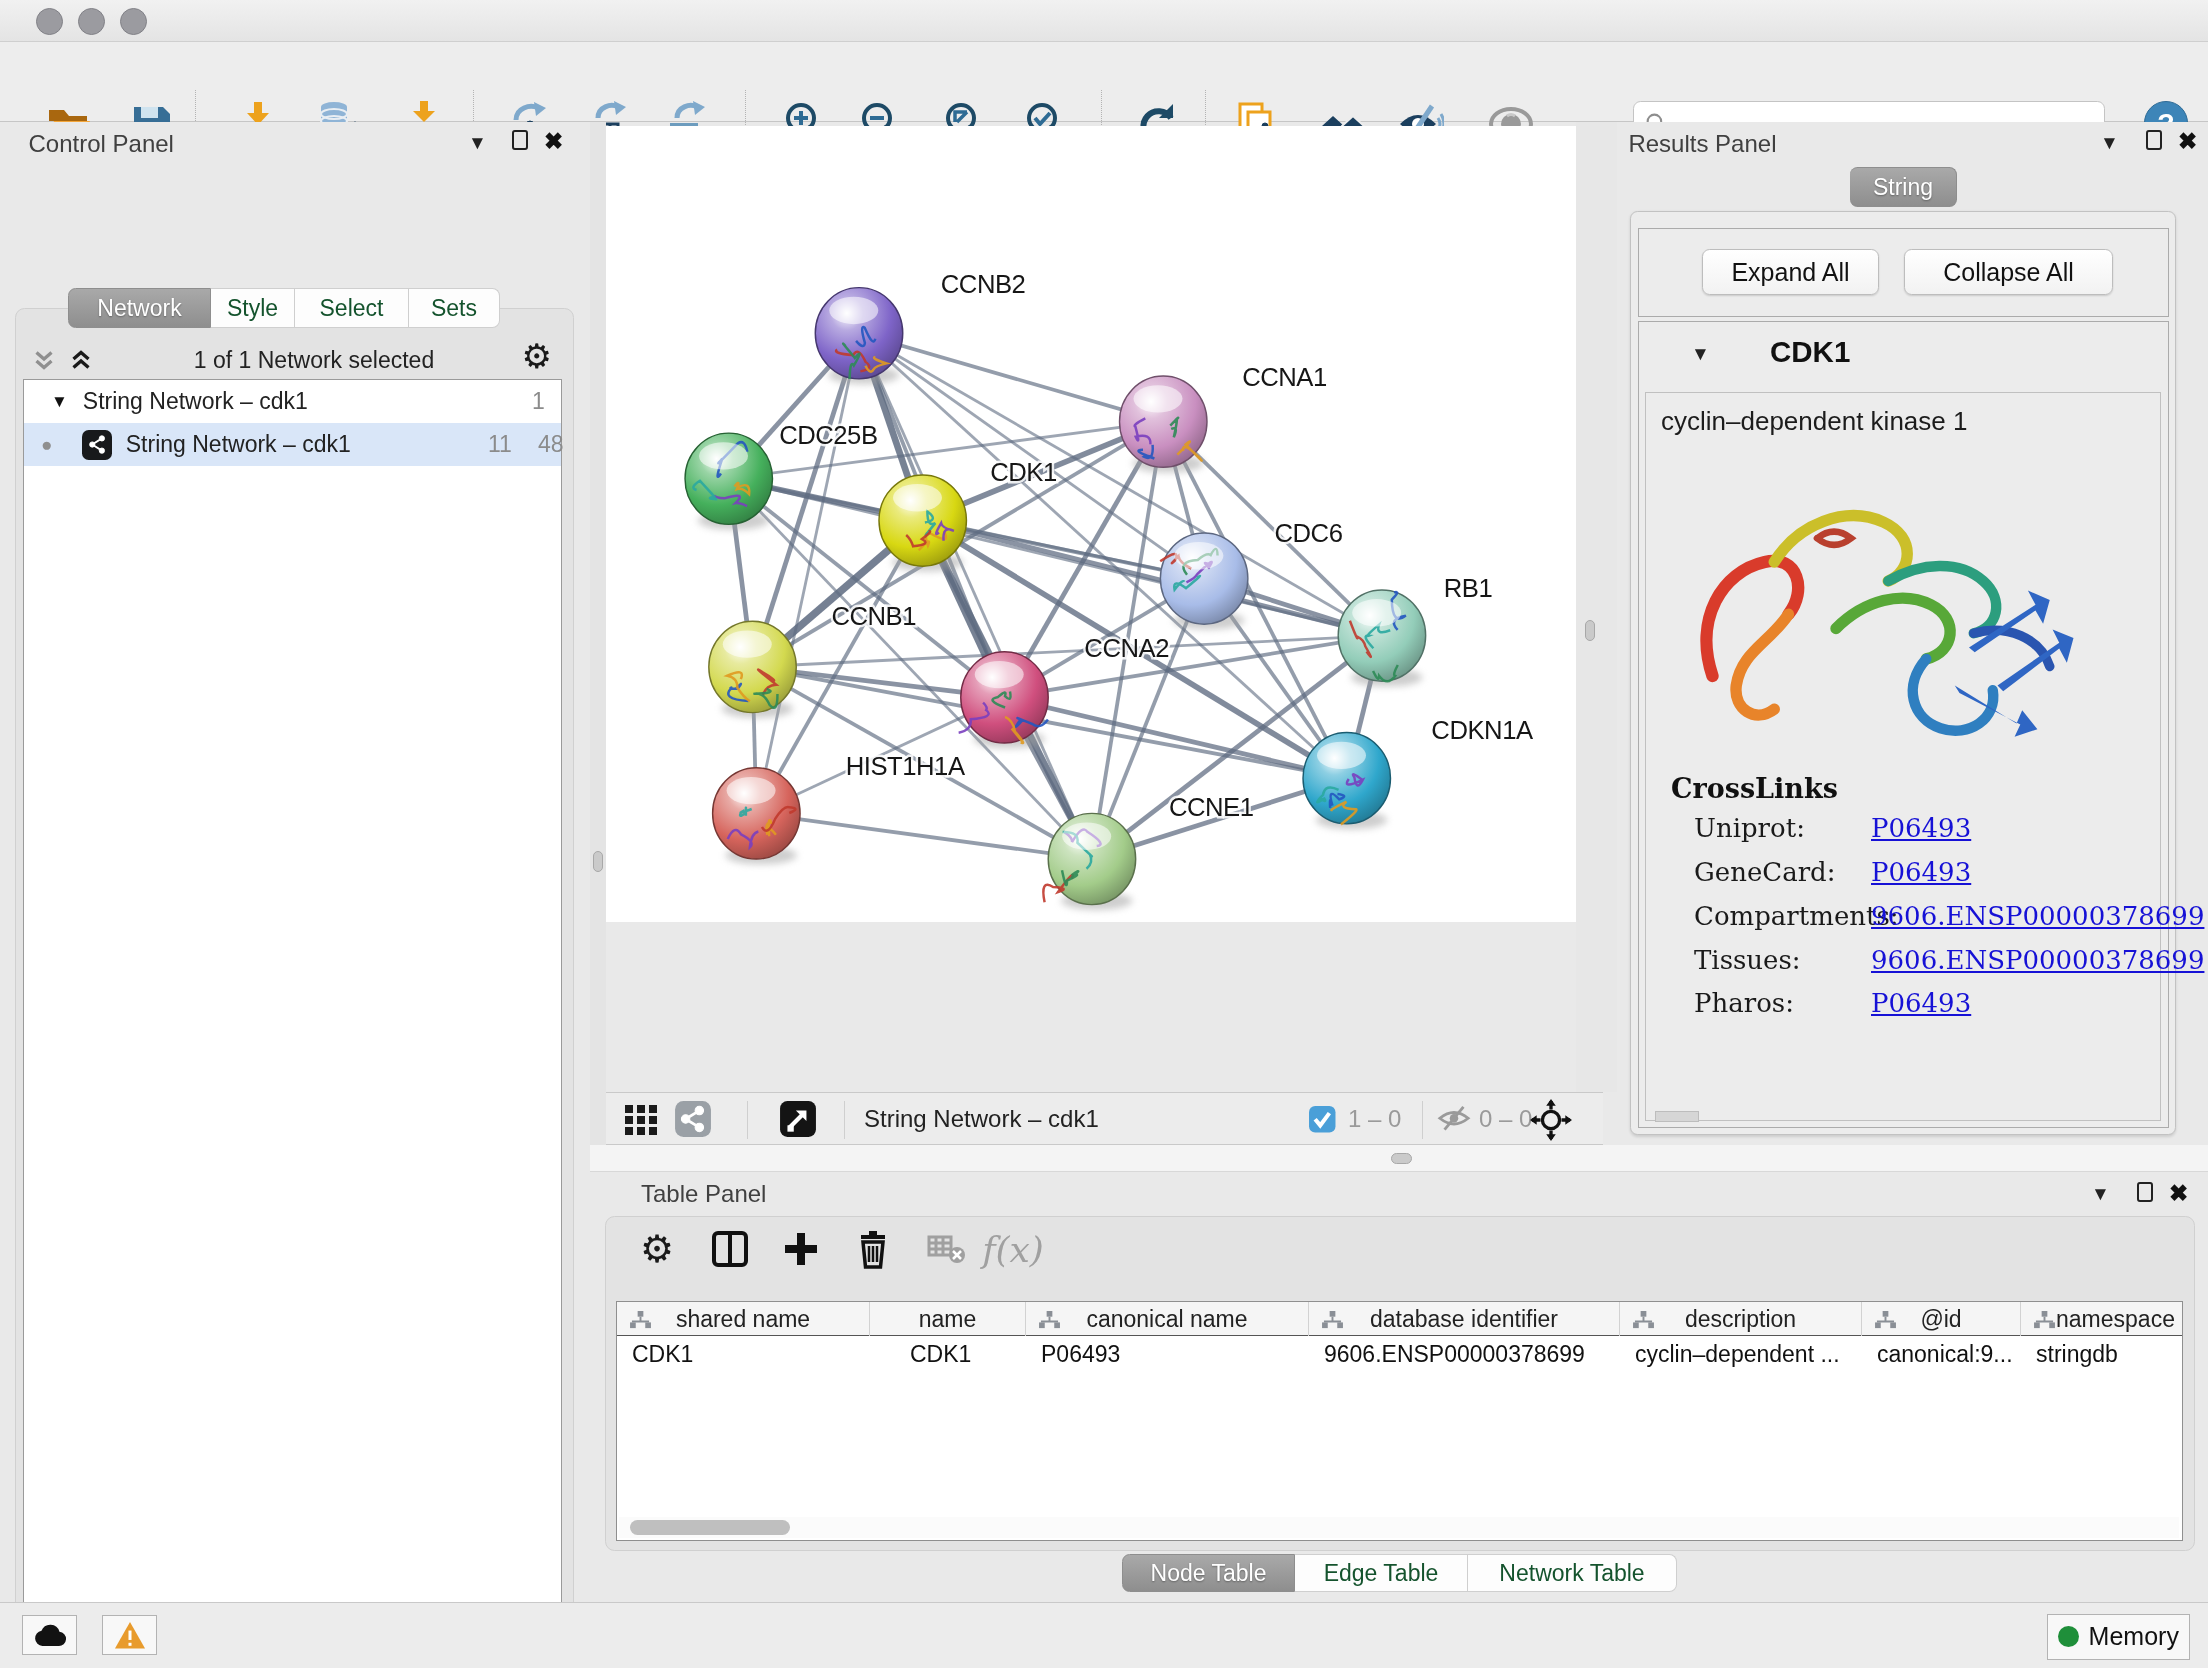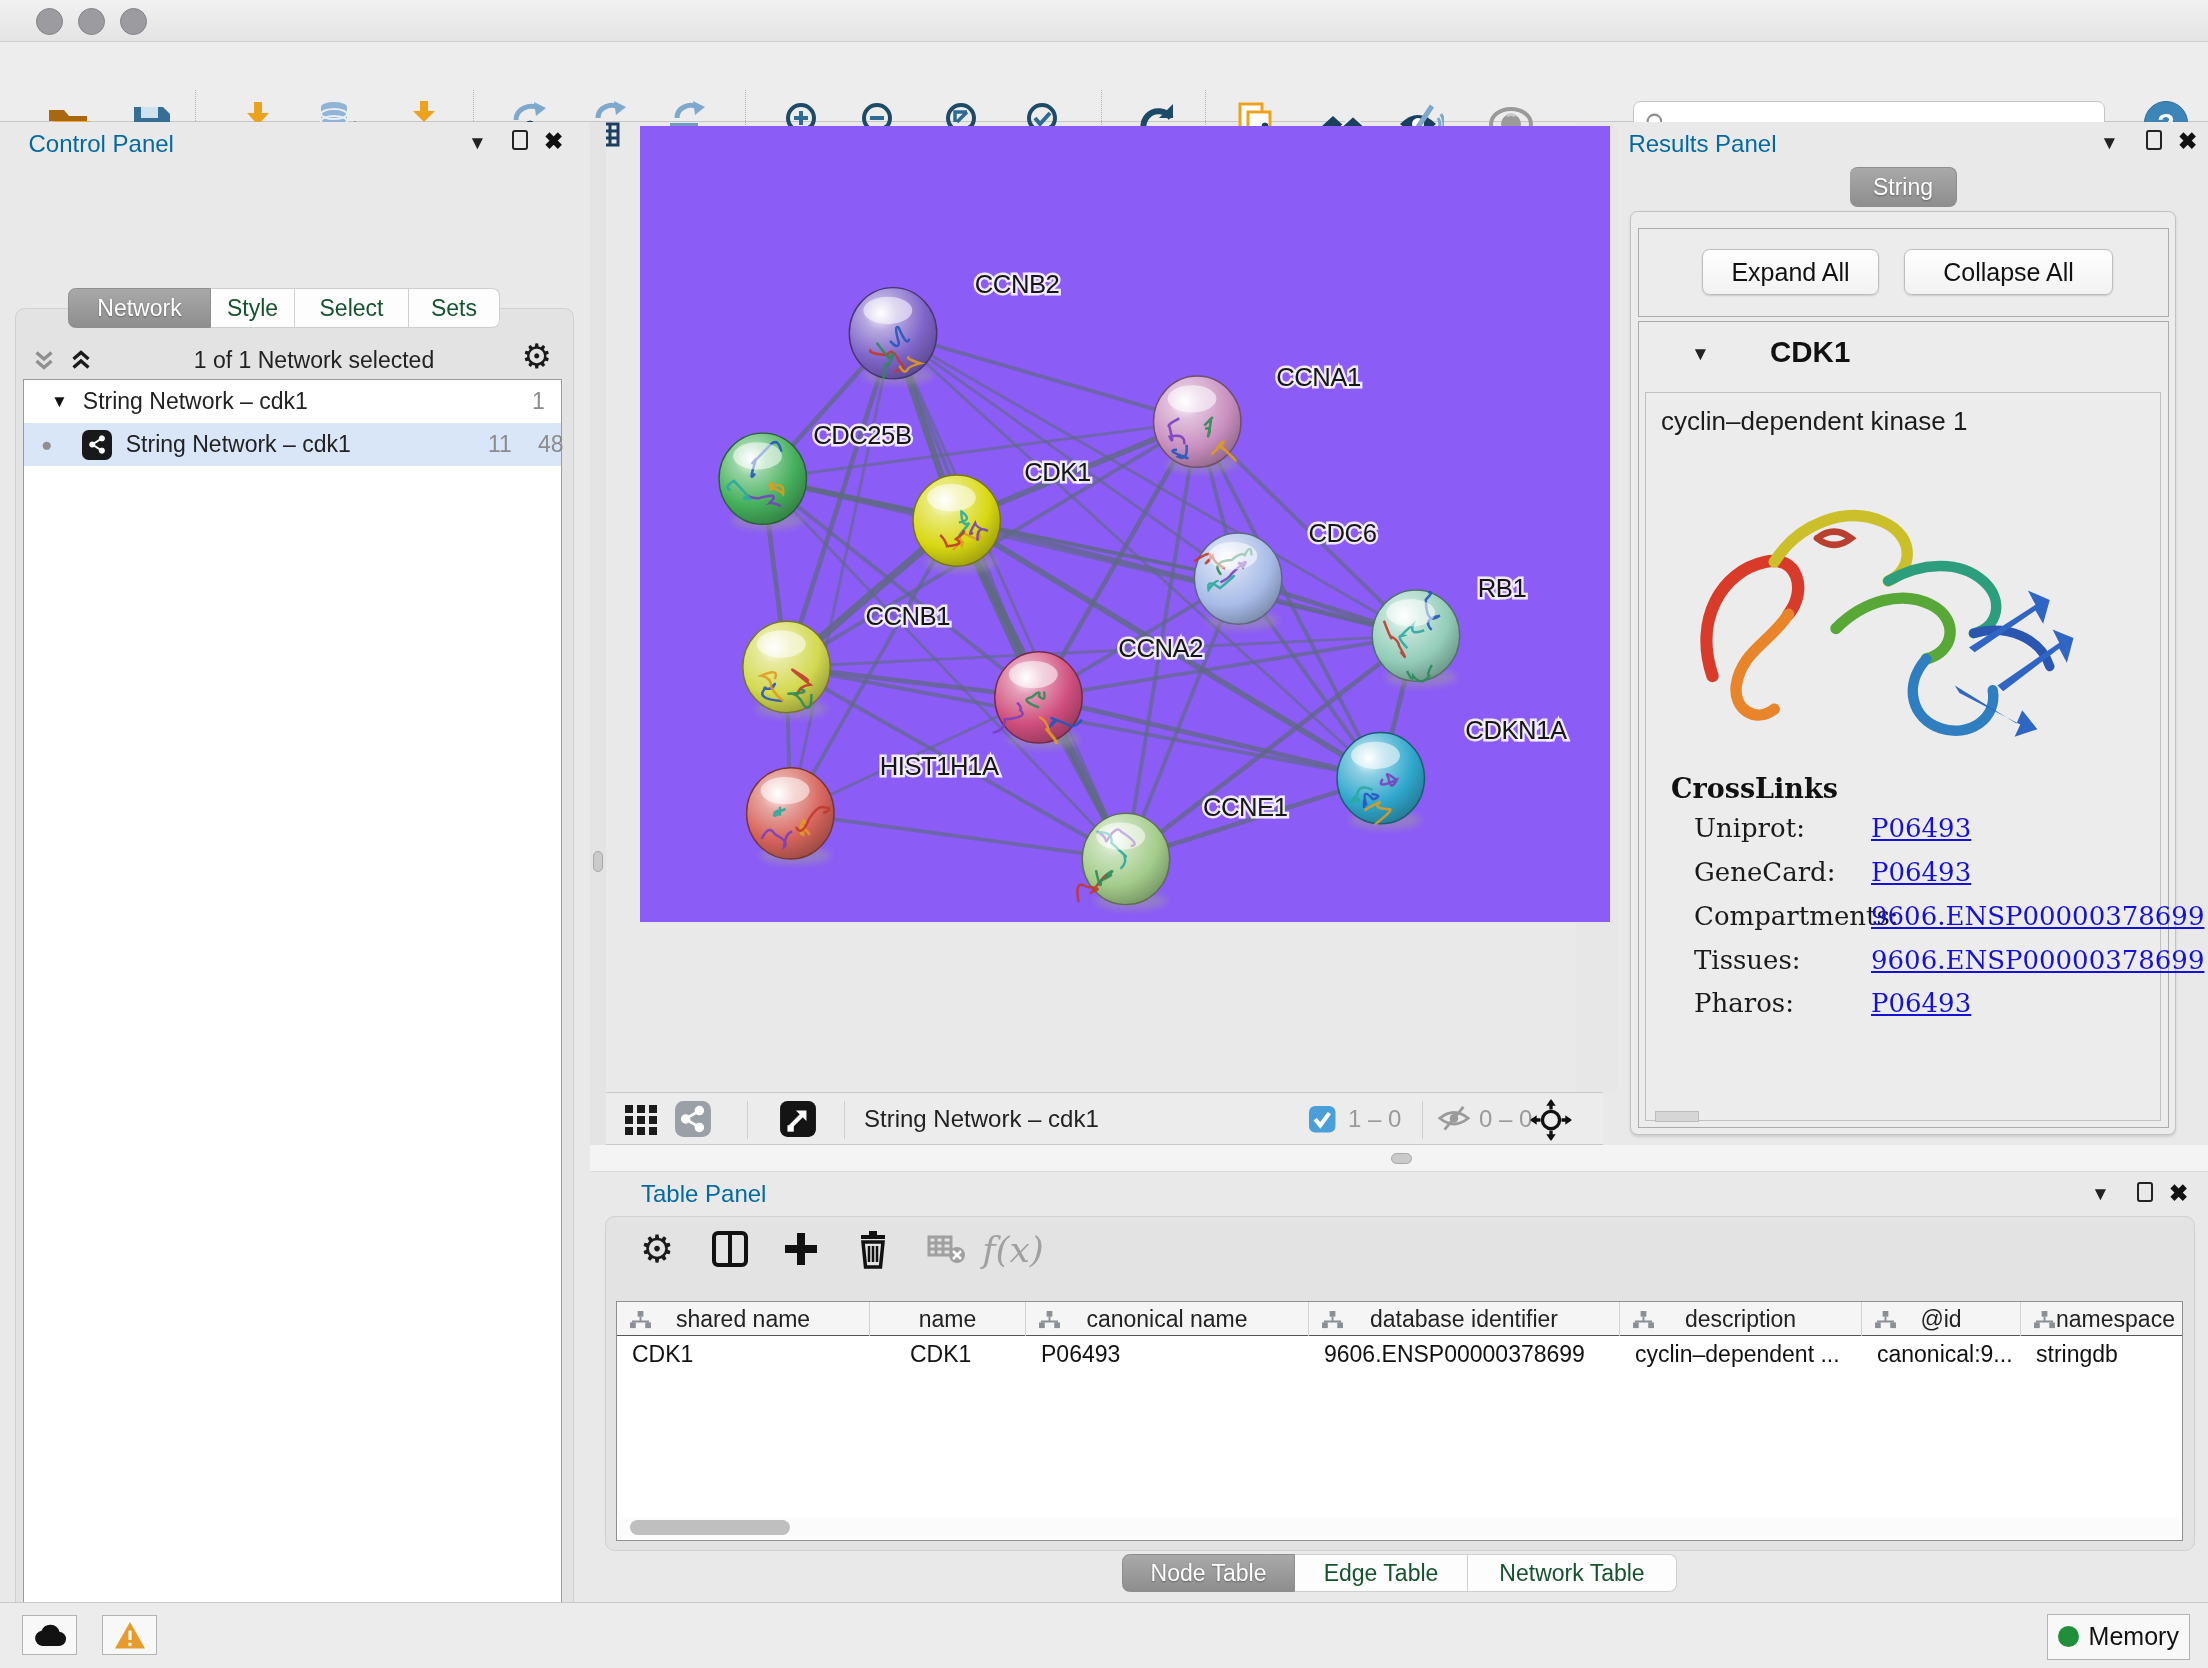--- a/index.html
+++ b/index.html
@@ -20,21 +20,21 @@
 
   
   #toolbar { left:0; top:42px; width:2208px; height:80px; background:#ededed; border-bottom:1px solid #c6c6c6; }
   .tbi { position:absolute; top:57px; width:49px; height:49px; display:flex; align-items:center; justify-content:center; cursor:pointer; }
   .tbsep { position:absolute; top:48px; height:63px; border-left:1.9px dotted #b3b3b3; }
   #search-box { left:1633px; top:59px; width:472px; height:44px; background:#fff; border:1.9px solid #c4c4c4; border-radius:7.6px; display:flex; align-items:center; padding-left:9.5px; }
   #search-box input { border:none; outline:none; font-size:23px; width:409px; background:transparent; font-family:"Liberation Sans",sans-serif; }
   #help-btn { left:2144px; top:59px; width:44px; height:44px; border-radius:50%; background:#3d85b8; border:1.9px solid #2d6b96; color:#fff; font-size:28.5px; font-weight:bold; display:flex; align-items:center; justify-content:center; }
 
   
-  .panel-title { font-size:24px; color:#0369a1; }
+  .panel-title { font-size:24px; color:#404040; }
   .wc-tri { font-size:19px; color:#222; }
   .wc-box { width:16px; height:20px; border:2.9px solid #222; border-radius:2.9px; display:inline-block; }
   .wc-x { font-size:23px; font-weight:bold; color:#111; }
 
   
   #control-panel { left:0; top:122px; width:590px; height:1480px; background:#e9e9e9; }
   #cp-inner { left:15px; top:186px; width:559px; height:1398px; background:#e3e3e3; border:1px solid #d0d0d0; border-radius:9.5px; }
   .tabrow { display:flex; }
   .tab { height:40px; background:#fdfdfd; border:1px solid #cfcfcf; border-left:none; font-size:23px; display:flex; align-items:center; justify-content:center; color:#14532d; cursor:pointer; }
   .tab:first-child { border-left:1px solid #cfcfcf; border-radius:7.6px 0 0 7.6px; }
@@ -44,21 +44,21 @@
   #cp-toolrow { left:28.5px; top:221px; width:533px; height:34px; display:flex; align-items:center; }
   #cp-sel-label { position:absolute; left:105px; width:361px; text-align:center; font-size:23px; color:#222; }
   .gear { font-size:34px; color:#1a1a1a; line-height:1; }
   #tree-box { left:23px; top:257px; width:539px; height:1317px; background:#fff; border:1px solid #9a9a9a; }
   .tree-row { position:relative; height:43px; display:flex; align-items:center; font-size:23px; }
   .tree-row.sel { background:#d9e6f8; }
   .tcount { position:absolute; color:#8b8b8b; font-size:23px; }
   #share-badge { width:30px; height:30px; background:#18191b; border-radius:6.7px; display:flex; align-items:center; justify-content:center; }
 
   
-  #net-area { left:640px; top:126px; width:970px; height:796px; background:#8b5cf6; }
+  #net-area { left:606px; top:126px; width:970px; height:796px; background:#ffffff; }
   #divider-left { left:590px; top:122px; width:16px; height:1023px; background:#e4e4e4; }
   #divider-right { left:1576px; top:122px; width:41px; height:970px; background:#e7e7e7; }
   .handle { background:#cacaca; border:1px solid #a8a8a8; border-radius:7.6px; }
   #net-footer { left:606px; top:1092px; width:997px; height:53px; background:#ececec; border-top:1px solid #c9c9c9; border-bottom:1px solid #c9c9c9; display:flex; align-items:center; }
   .nf-abs { position:absolute; display:flex; align-items:center; }
   .nf-sep { position:absolute; top:7.6px; height:38px; border-left:1px solid #cfcfcf; }
   .nf-text { font-size:24px; color:#222; }
   .nf-gray { font-size:24px; color:#9a9a9a; }
   #h-splitter { left:590px; top:1145px; width:1619px; height:27px; background:#f4f4f4; border-bottom:1px solid #d8d8d8; }
 

